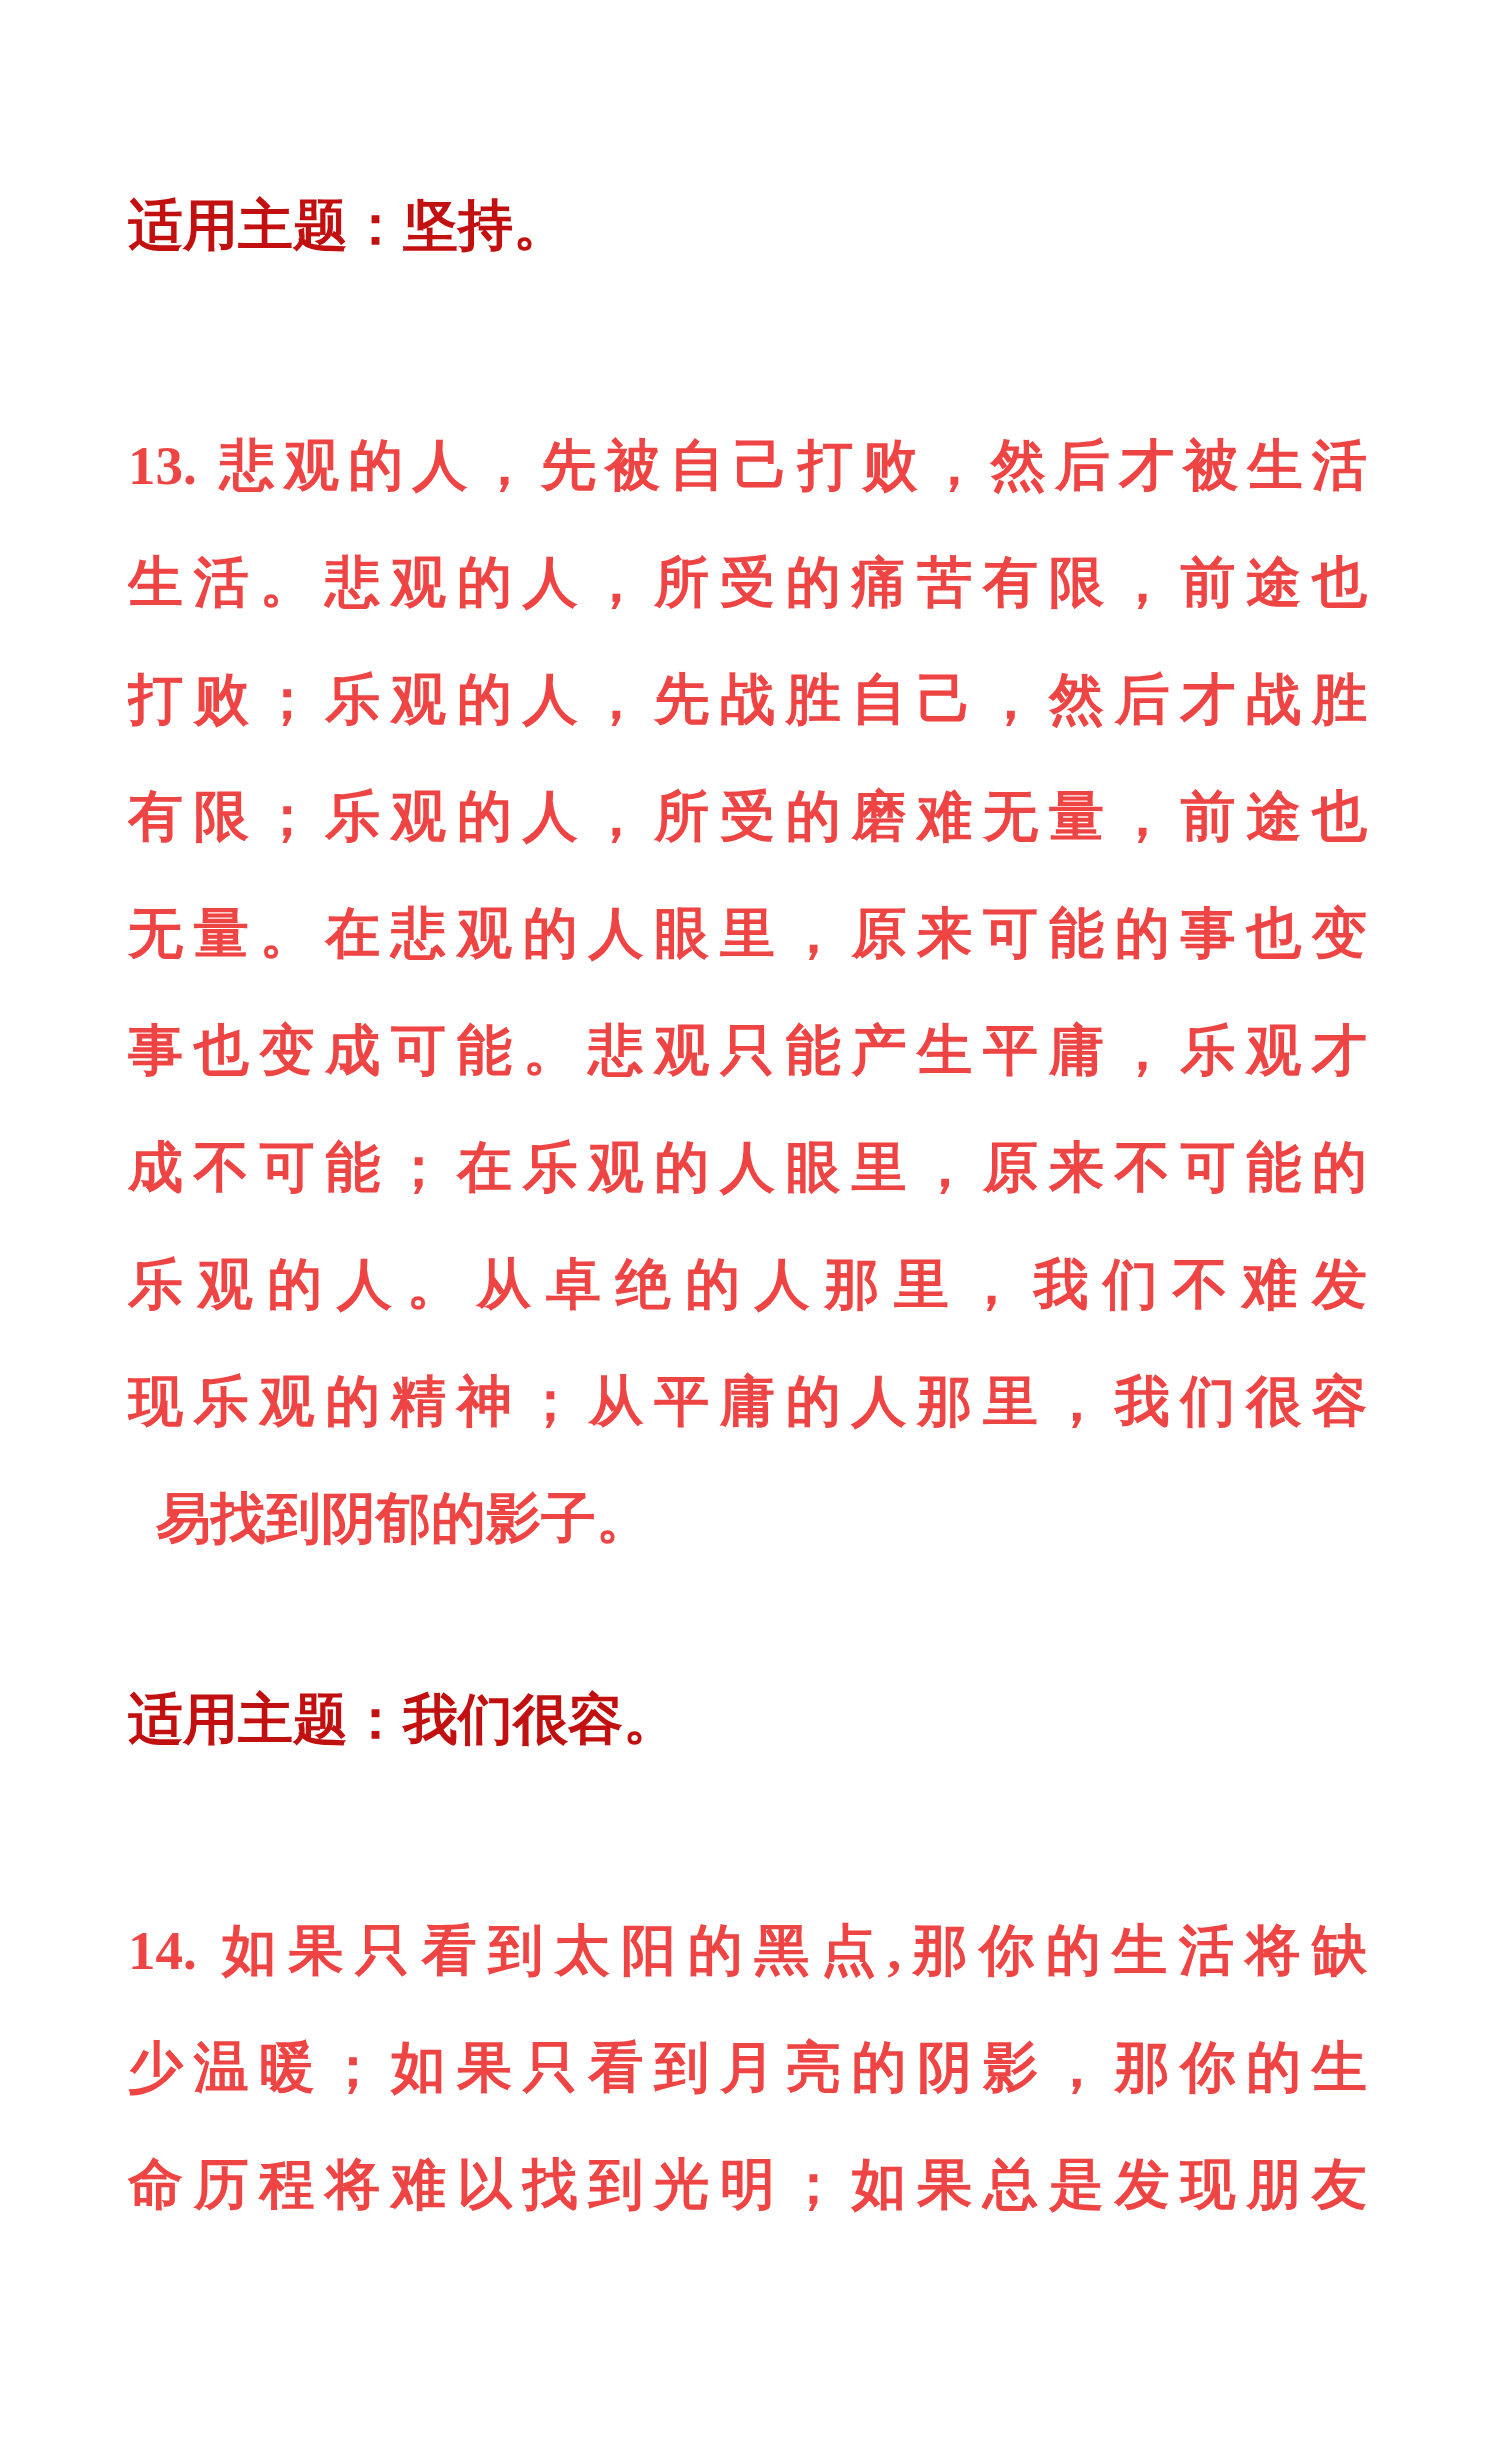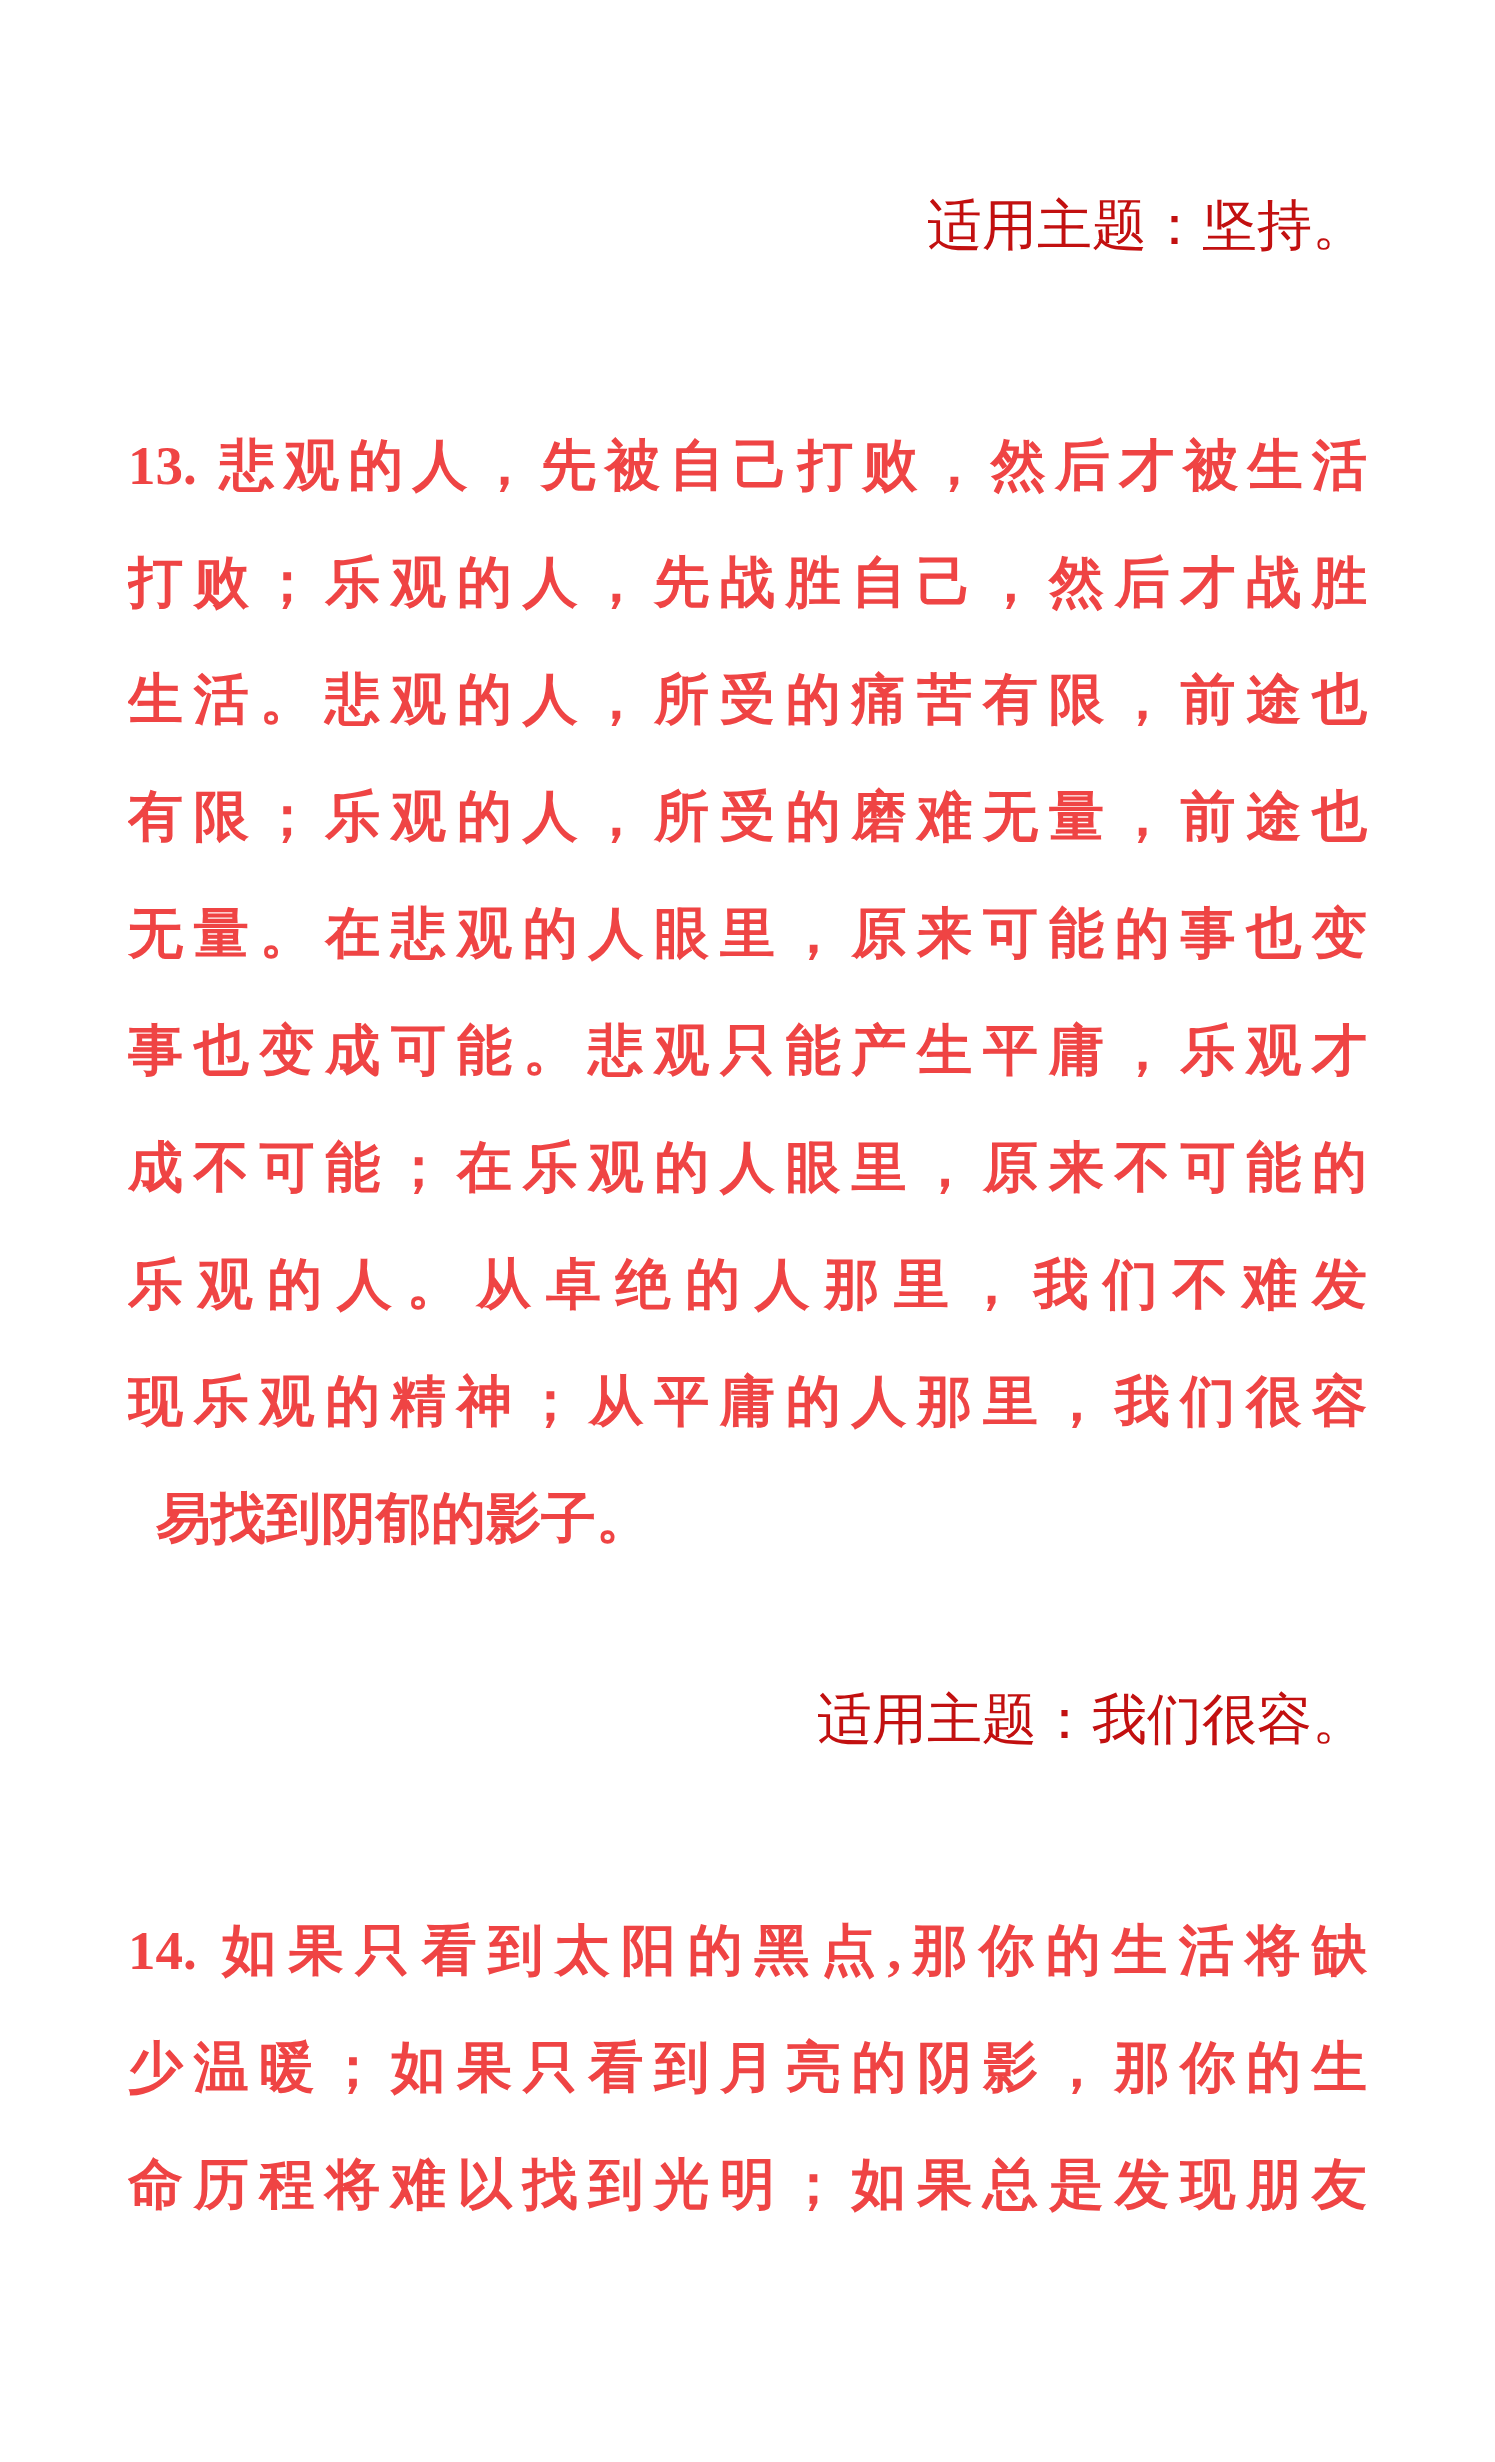--- a/index.html
+++ b/index.html
@@ -15,25 +15,24 @@
   }
   .page {
     box-sizing: border-box;
     width: 1495px;
     height: 2462px;
     padding: 0 128px;
     background: #ffffff;
   }
   .heading {
     font-size: 55px;
-    font-weight: normal;
+    font-weight: bold;
     color: #c21010;
     line-height: 117px;
     white-space: nowrap;
-    text-align: right;
   }
   .heading-1 { margin-top: 167px; }
   .heading-2 { margin-top: 84px; }
   .para {
     font-size: 55px;
     font-weight: bold;
     color: #ef4444;
     line-height: 117px;
   }
   .para-13 { margin-top: 123px; }
@@ -51,22 +50,22 @@
 </style>
 </head>
 <body>
 
 <div class="page">
 
   <div class="heading heading-1">适用主题：坚持。</div>
 
   <div class="para para-13">
       <div class="line">13. 悲观的人，先被自己打败，然后才被生活</div>
+      <div class="line">生活。悲观的人，所受的痛苦有限，前途也</div>
       <div class="line">打败；乐观的人，先战胜自己，然后才战胜</div>
-      <div class="line">生活。悲观的人，所受的痛苦有限，前途也</div>
       <div class="line">有限；乐观的人，所受的磨难无量，前途也</div>
       <div class="line">无量。在悲观的人眼里，原来可能的事也变</div>
       <div class="line">事也变成可能。悲观只能产生平庸，乐观才</div>
       <div class="line">成不可能；在乐观的人眼里，原来不可能的</div>
       <div class="line">乐观的人。从卓绝的人那里，我们不难发</div>
       <div class="line">现乐观的精神；从平庸的人那里，我们很容</div>
       <div class="line short">易找到阴郁的影子。</div>
     </div>
 
   <div class="heading heading-2">适用主题：我们很容。</div>

